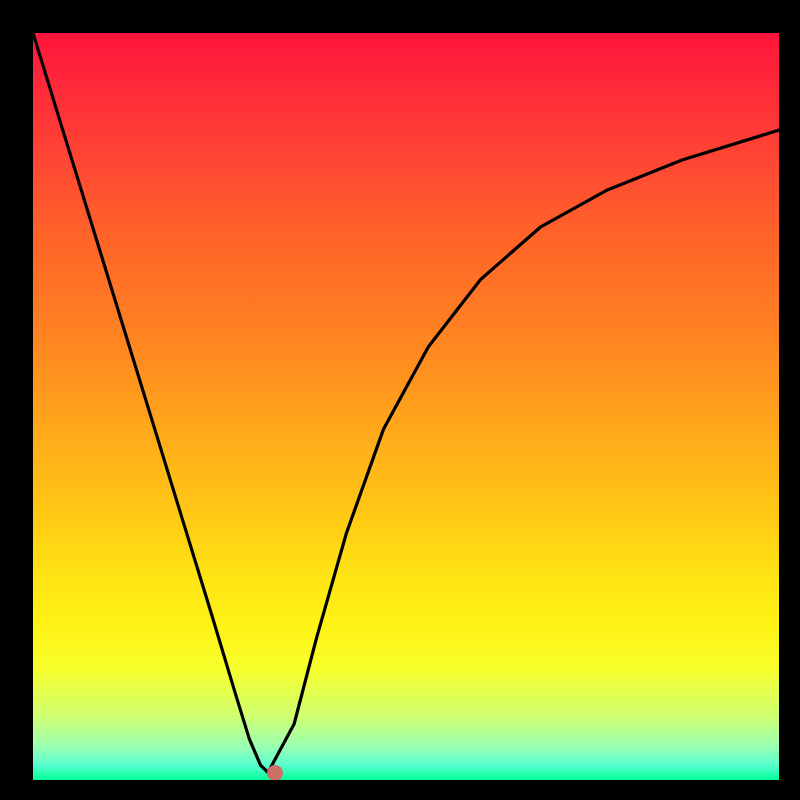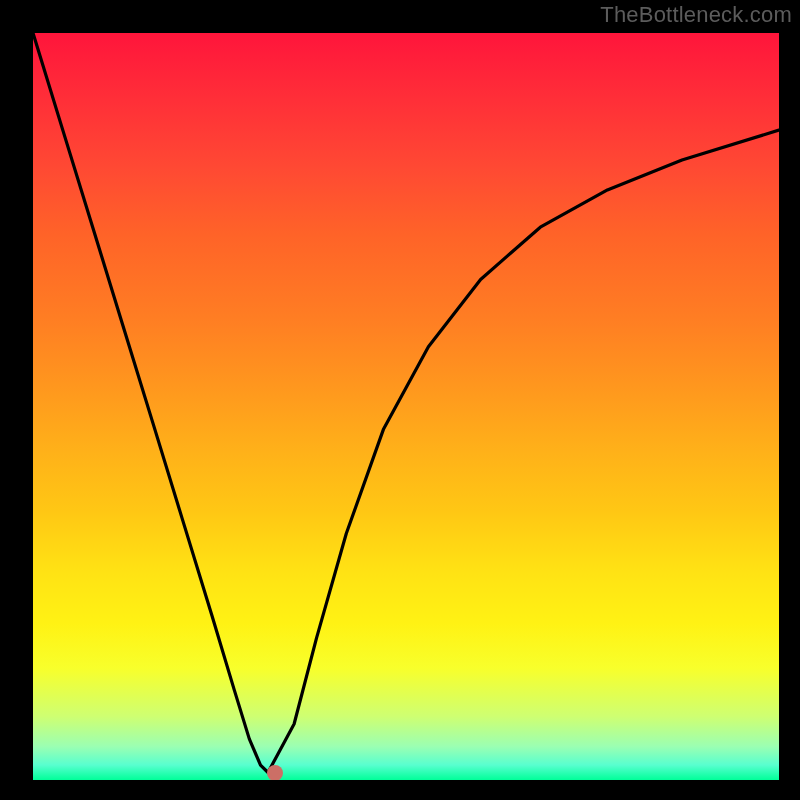--- a/index.html
+++ b/index.html
@@ -69,21 +69,20 @@
     height: 16px;
     border-radius: 50%;
     background: #cc6f66;
     transform: translate(-50%, -50%);
   }
 </style>
 </head>
 <body>
 
 <div class="frame">
-  <div class="watermark">TheBottleneck.com</div>
 
   <div class="plot-area">
     <div class="gradient-bg"></div>
 
     <svg class="curve" viewBox="0 0 746 747" preserveAspectRatio="none">
       <path id="curve-path" fill="none" stroke="#000" stroke-width="3.2" stroke-linecap="round" stroke-linejoin="round" d="M0.0 0.0 L29.8 97.1 L59.7 194.2 L89.5 291.3 L119.4 388.4 L149.2 485.6 L179.0 582.7 L201.4 657.4 L216.3 705.9 L227.5 732.1 L235.0 739.5 L261.1 691.0 L283.5 605.1 L313.3 500.5 L350.6 395.9 L395.4 313.7 L447.6 246.5 L507.3 194.2 L574.4 156.9 L649.0 127.0 L746.0 97.1"></path>
     </svg>
 
     <div id="marker-dot" class="dot" style="left: 242.45px; top: 739.53px; background: rgb(204, 111, 102);"></div>
   </div>

